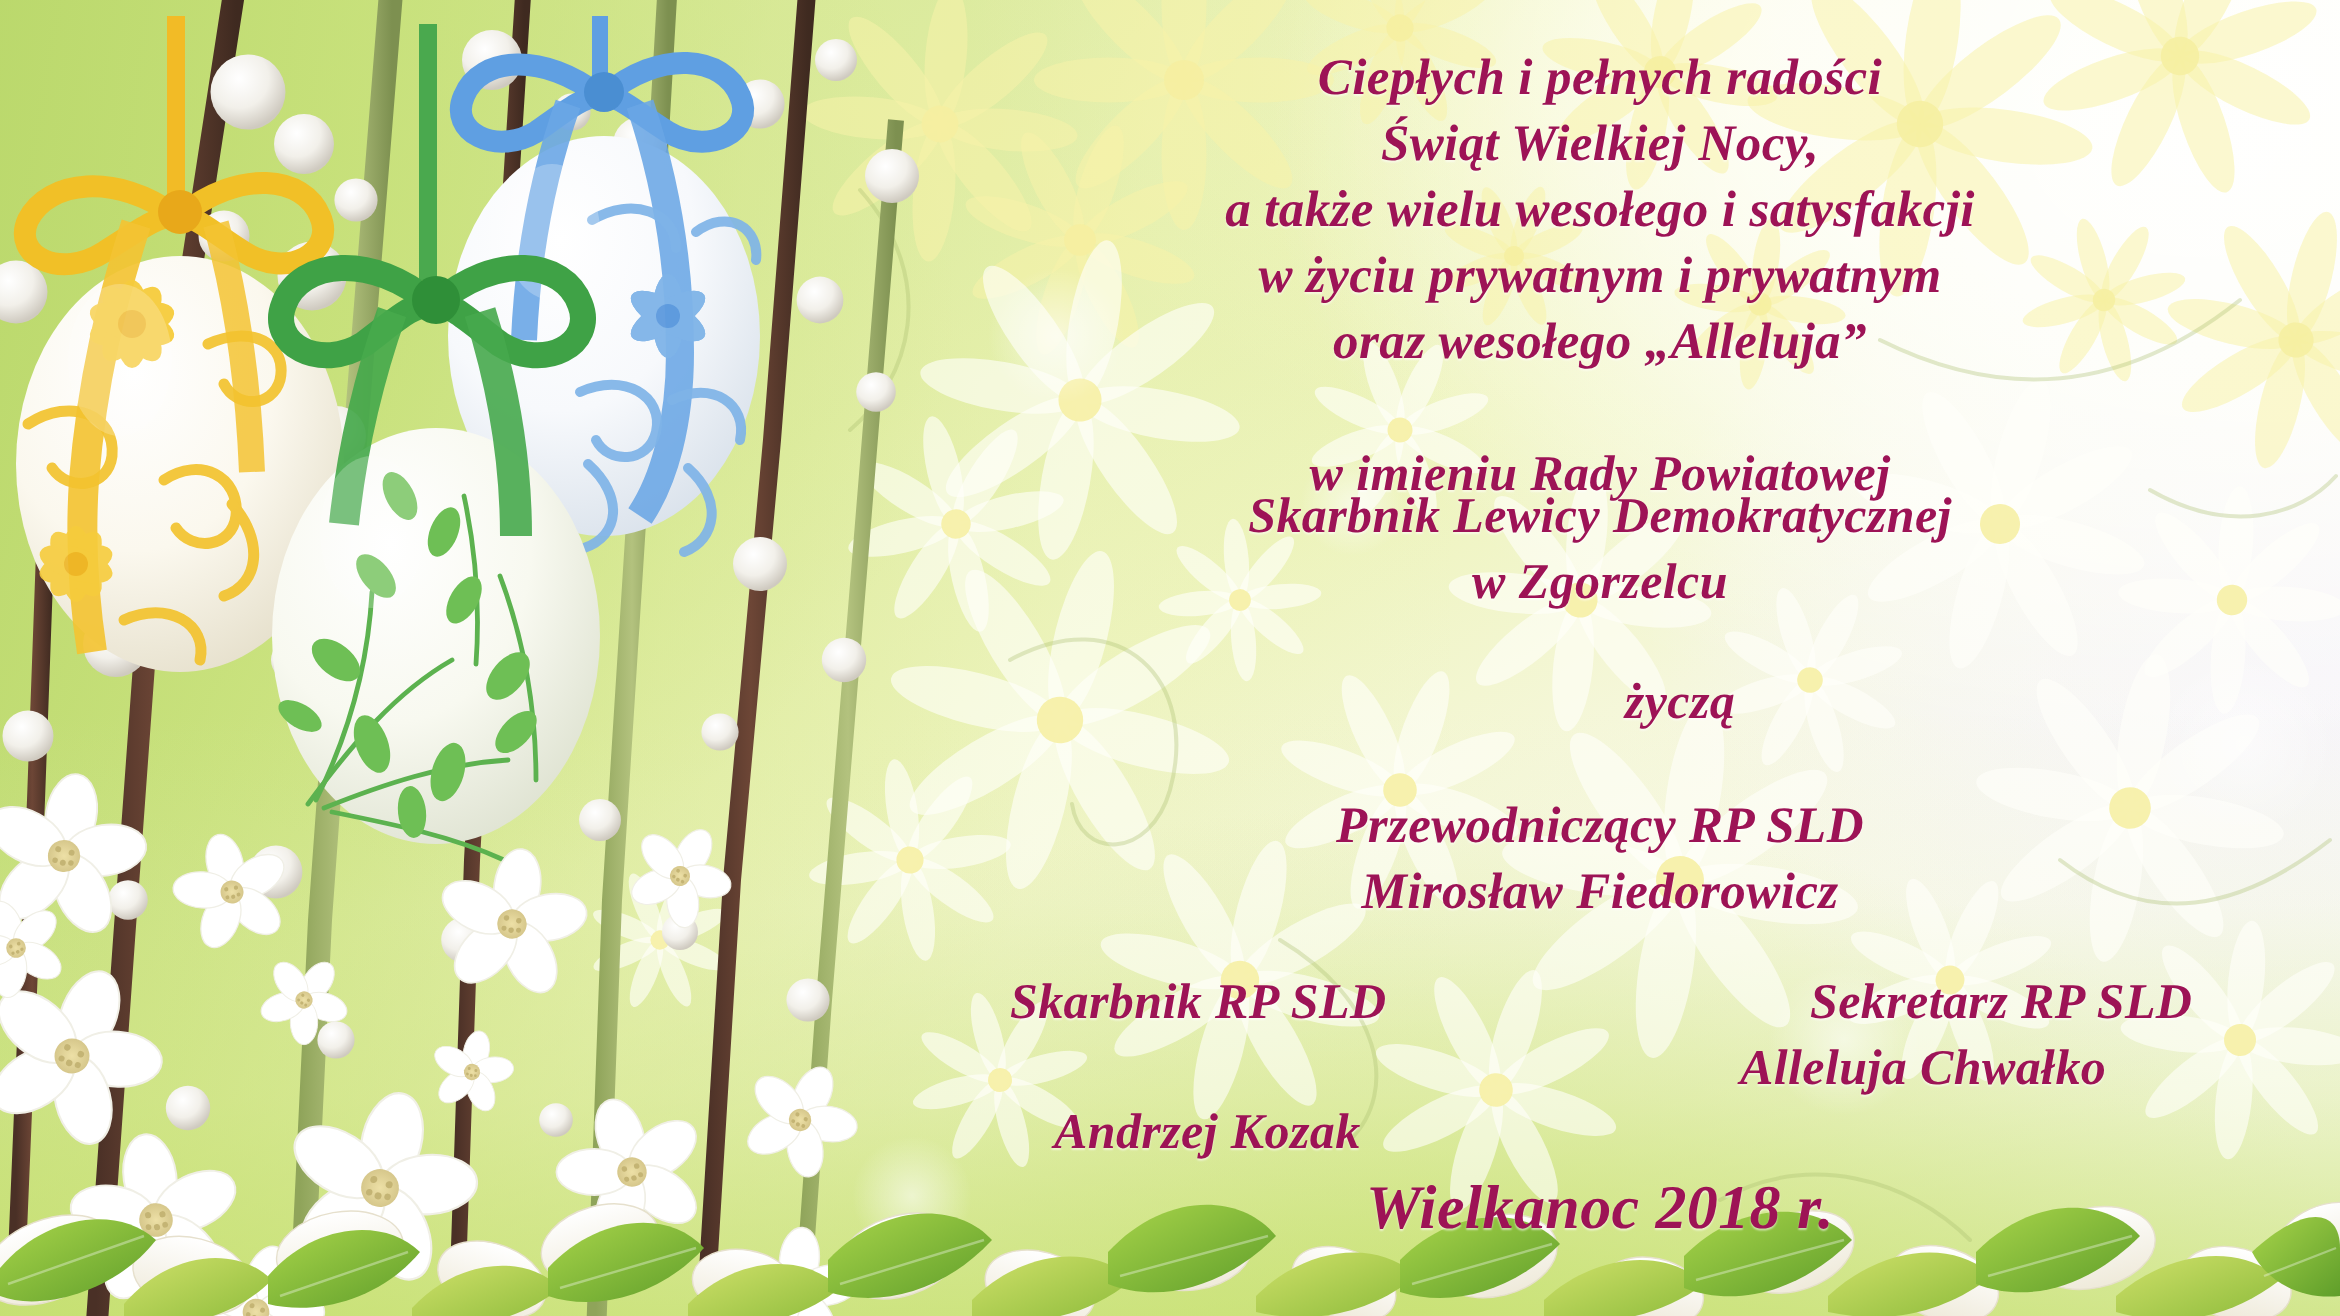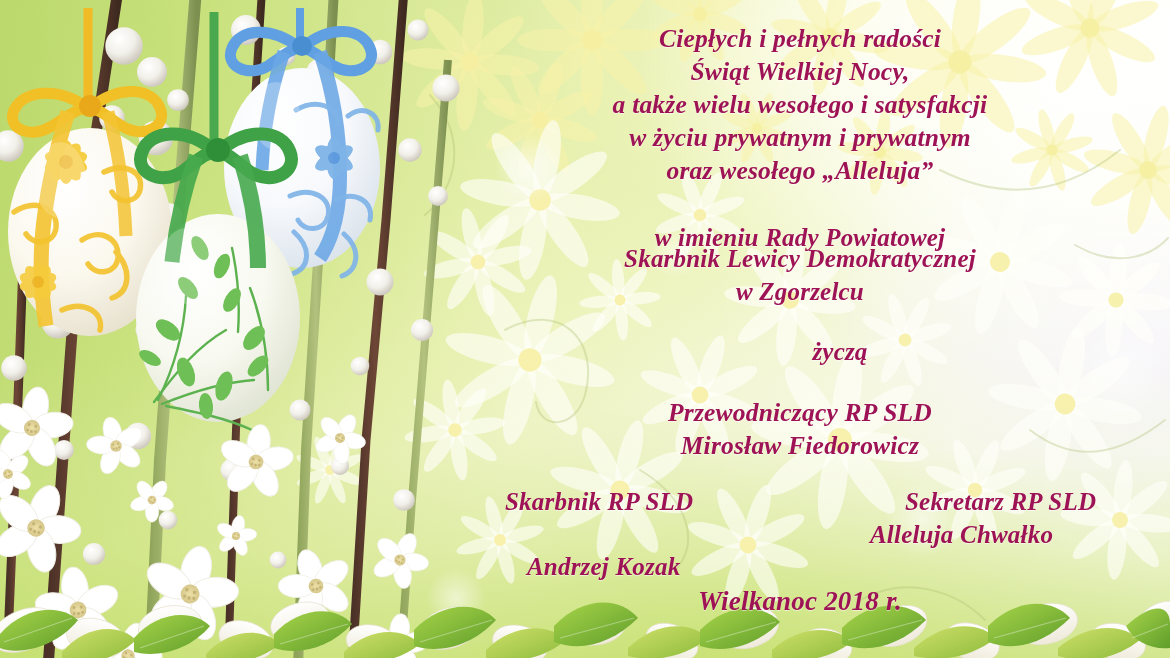--- a/index.html
+++ b/index.html
@@ -65,21 +65,21 @@
     font-style:italic;
     white-space:nowrap;
     letter-spacing:0.2px;
     text-shadow:0 1px 1px rgba(255,255,255,0.55);
   }
   .blk-greet .tx { font-size:25.5px; }
   .blk-org   .tx { font-size:25px; }
   .blk-wish  .tx { font-size:25px;margin-left:40px; }
   .blk-chair .tx { font-size:25.5px; }
   .blk-sig   .tx { font-size:25px; }
-  .blk-date  .tx { font-size:27px; }
+  .blk-date  .tx { font-size:31px; }
 
   .ctr { left:50%; transform:translateX(-50%); }
 </style>
 </head>
 <body>
 
 <div id="card">
 
   <div class="bg-base"></div>
   <div class="bg-green-left"></div>

